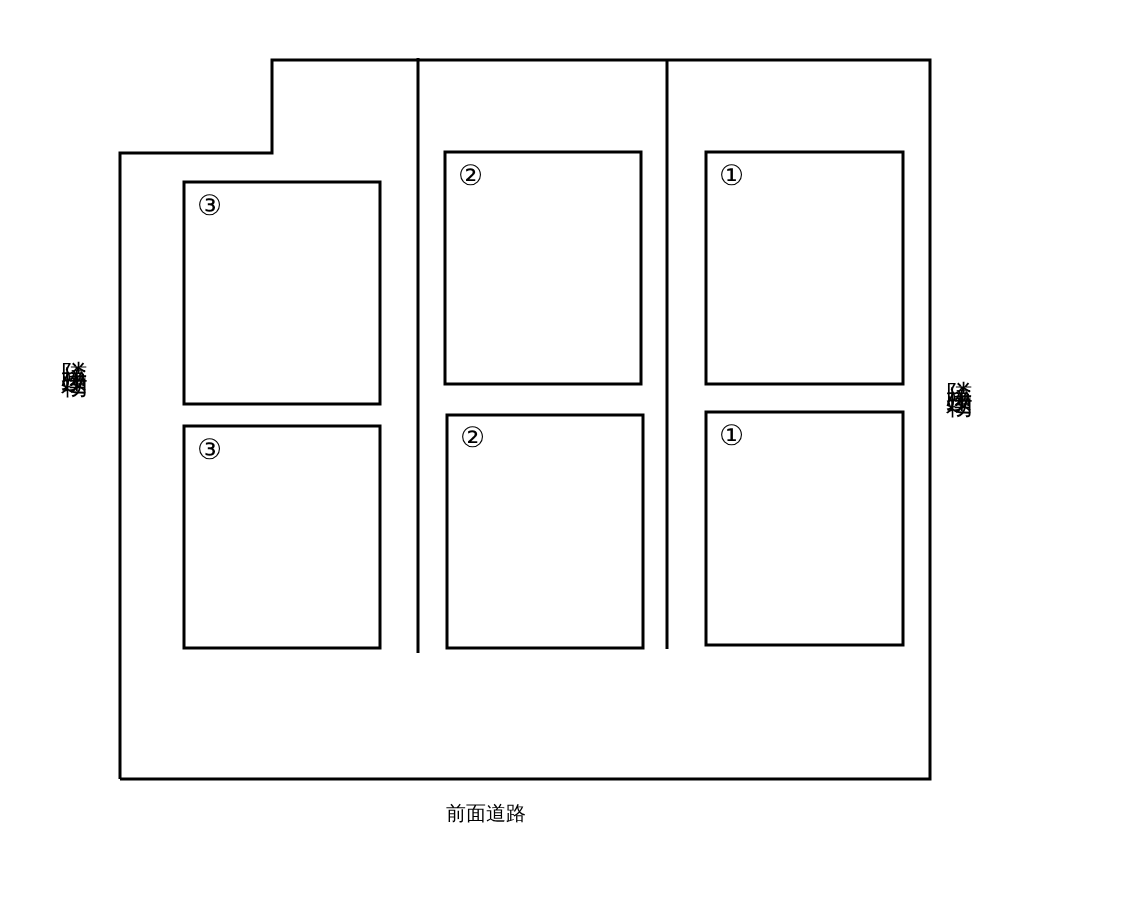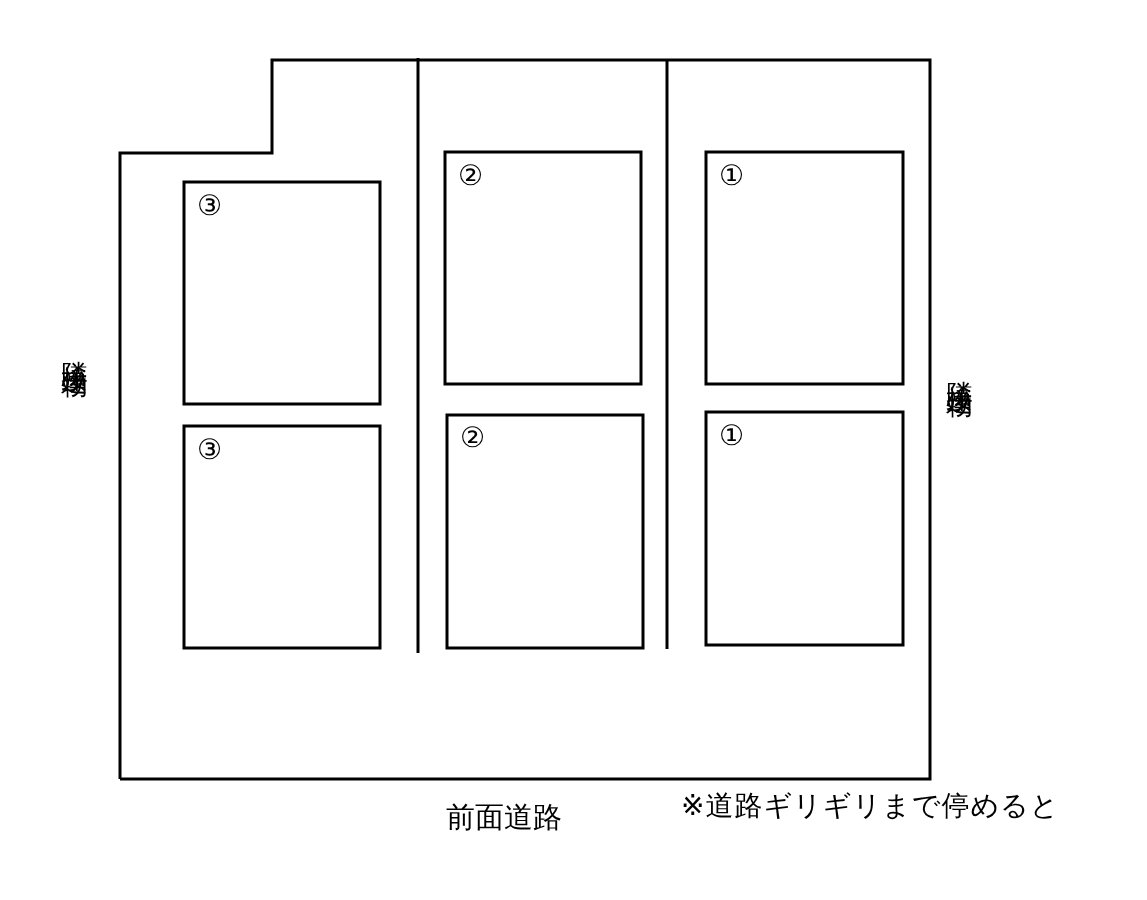--- a/index.html
+++ b/index.html
@@ -2,21 +2,21 @@
 <html><head>
   <meta charset="utf-8">
   <style>
     html, body { margin: 0; padding: 0; background: #ffffff; }
     body { width: 1147px; height: 900px; position: relative; overflow: hidden;
            font-family: "DejaVu Sans", "Liberation Sans", sans-serif; color: #000; }
     svg.plan { position: absolute; left: 0; top: 0; }
     .lot-label { position: absolute; font-size: 28px; line-height: 1; color: #000; }
     .vtext { position: absolute; width: 40px; font-size: 26px; line-height: 38px; text-align: center;
              writing-mode: vertical-rl; text-orientation: upright; letter-spacing: 4px; }
-    .road { position: absolute; font-size: 29px; line-height: 1; }
+    .road { position: absolute; font-size: 20px; line-height: 1; }
     .note { position: absolute; font-size: 28px; line-height: 38px; letter-spacing: 1px; white-space: nowrap; }
   </style>
 </head>
 <body>
 
 <svg class="plan" width="1147" height="900" viewBox="0 0 1147 900">
   <polyline points="120,779 120,153 272,153 272,60 930,60 930,779 120,779" fill="none" stroke="#000" stroke-width="3"></polyline>
   <line x1="418" y1="58" x2="418" y2="653" stroke="#000" stroke-width="3"></line>
   <line x1="667" y1="60" x2="667" y2="649" stroke="#000" stroke-width="3"></line>
 
@@ -34,14 +34,13 @@
 <div class="lot-label" style="left:460px;top:424px;">②</div>
 <div class="lot-label" style="left:719px;top:162px;">①</div>
 <div class="lot-label" style="left:719px;top:422px;">①</div>
 
 <div class="vtext" style="left:54px;top:340px;">隣接建物</div>
 <div class="vtext" style="left:939px;top:360px;">隣接建物</div>
 
 <div class="road" style="left:446px;top:803px;">前面道路</div>
 
 <div class="note" style="left:681px;top:787px;">
-  <div>※道路ギリギリまで停めると</div>
 </div>
 
 </body></html>

